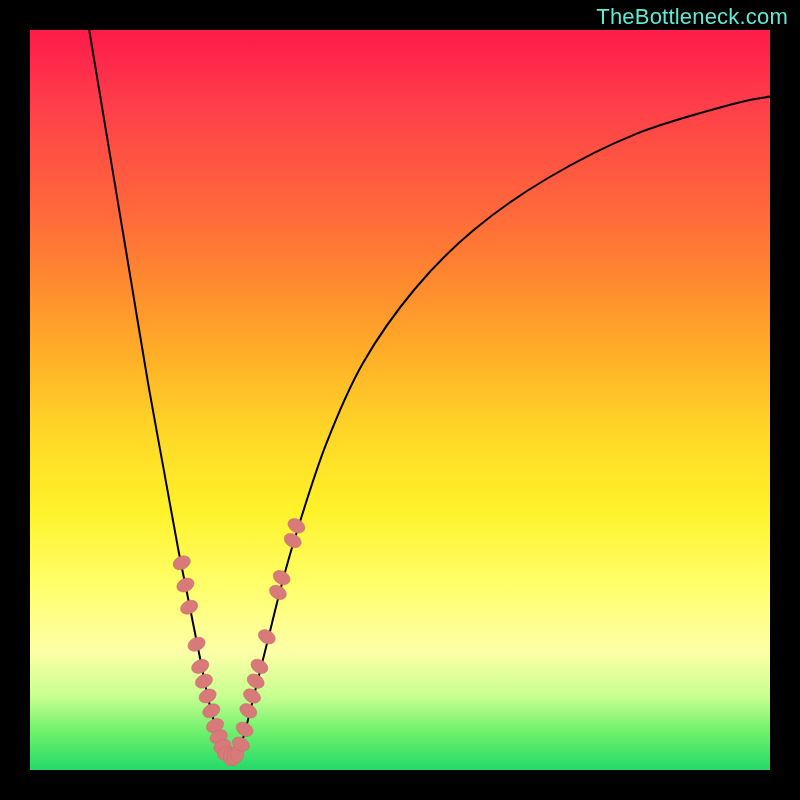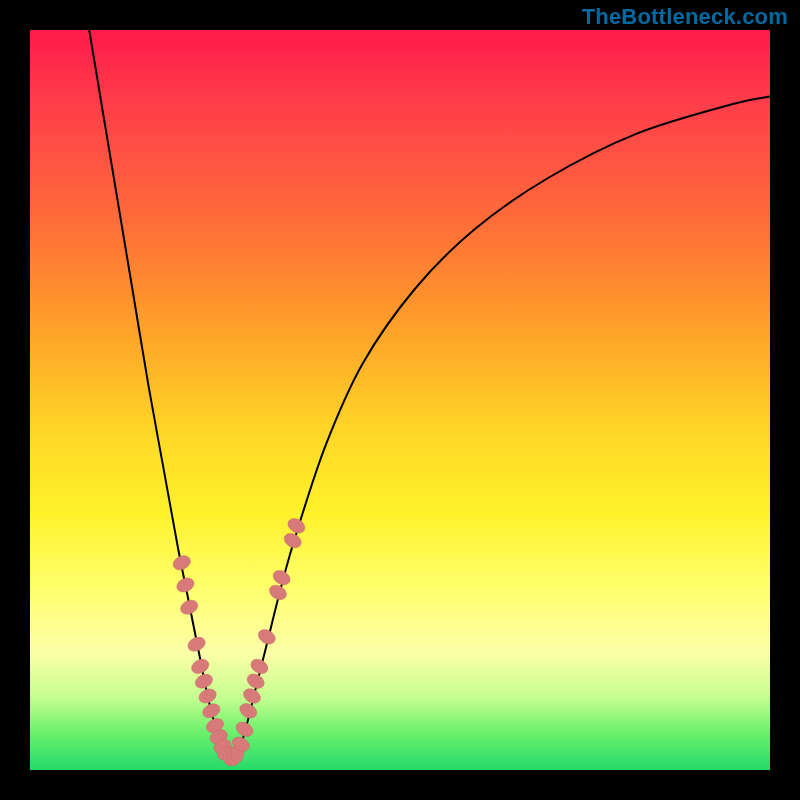--- a/index.html
+++ b/index.html
@@ -37,22 +37,22 @@
       #c8ff90 90%,
       #6cf06c 95%,
       #24d96a 100%
     );
   }
   .watermark {
     position: absolute;
     top: 4px;
     right: 12px;
     font-size: 22px;
-    font-weight: 700;
-    color: #0369a1;
+    font-weight: 400;
+    color: #5eead4;
     letter-spacing: 0.2px;
     user-select: none;
   }
   svg.curve-layer {
     position: absolute;
     left: 0;
     top: 0;
     width: 740px;
     height: 740px;
     overflow: visible;

